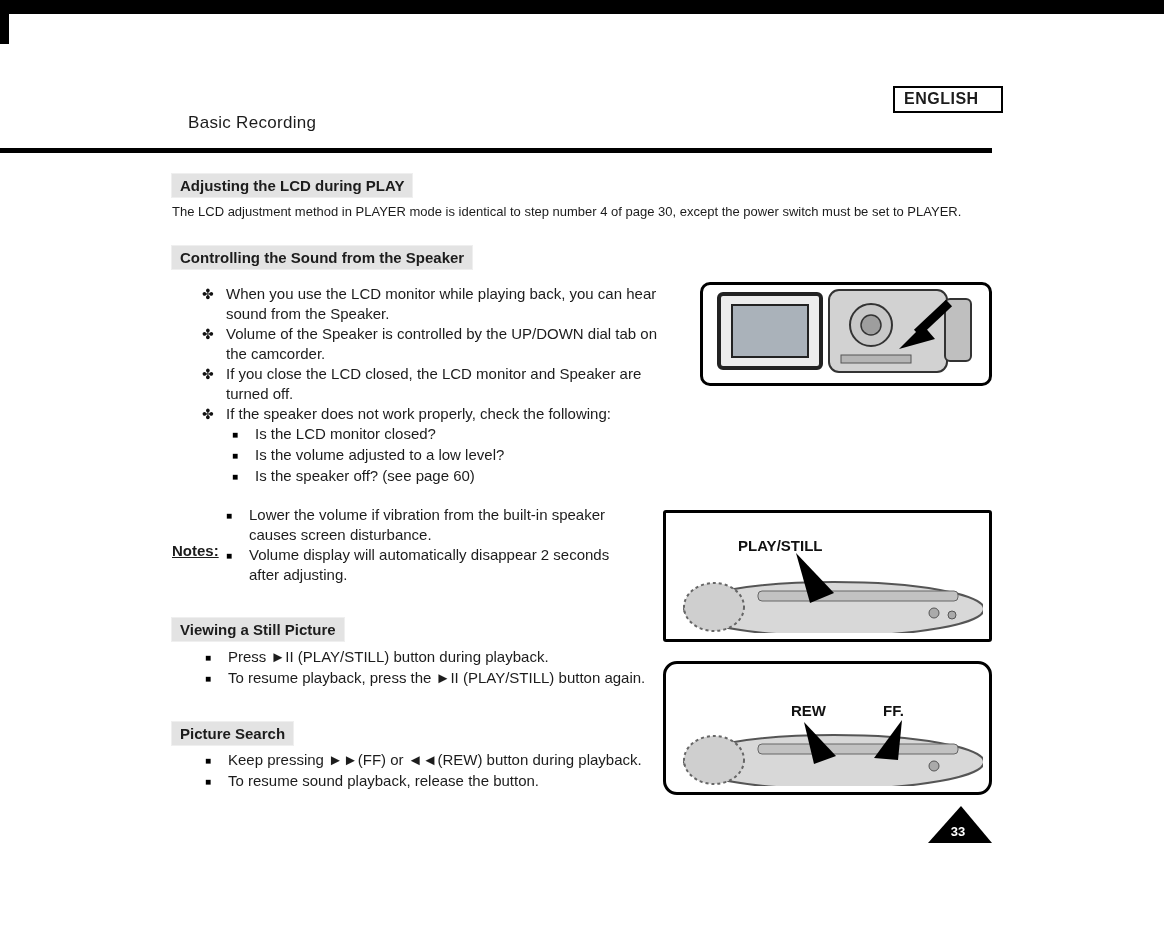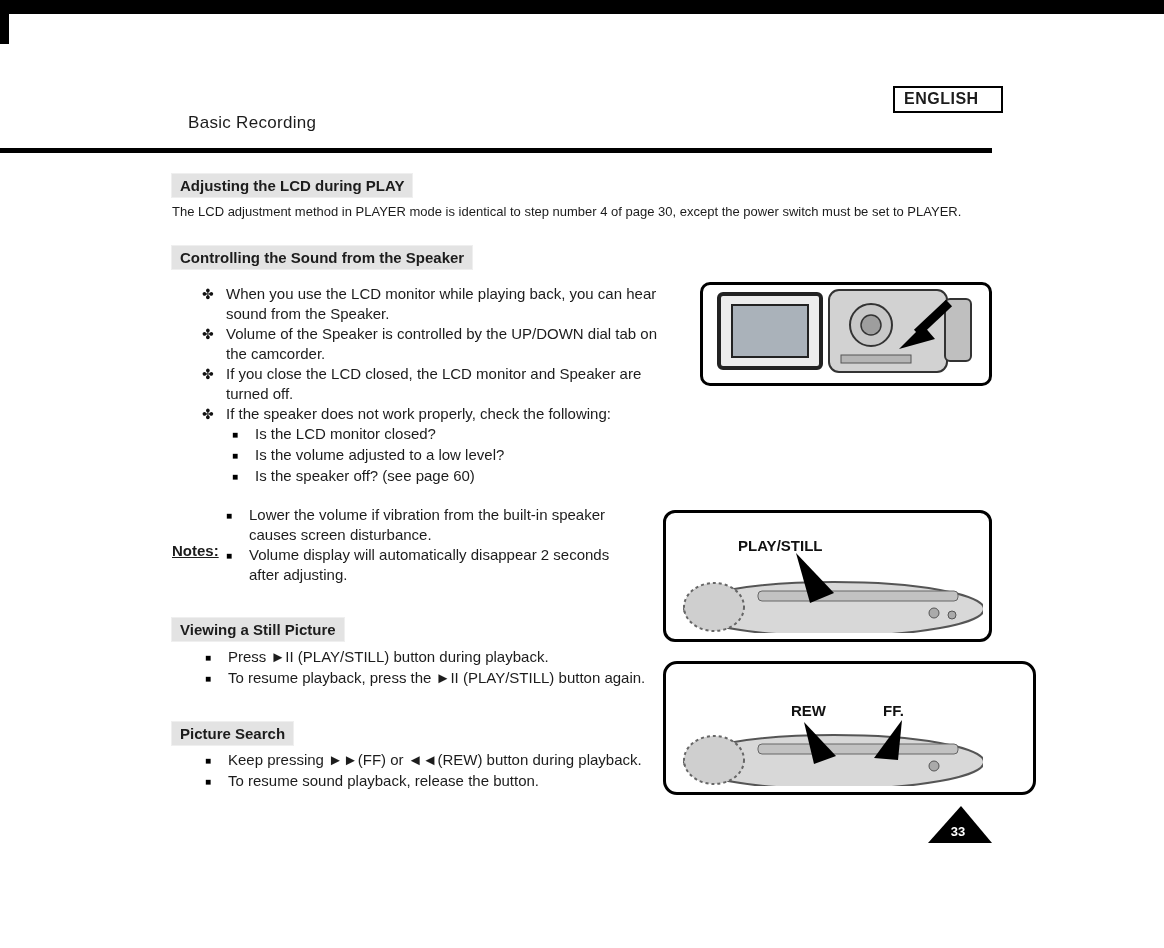--- a/index.html
+++ b/index.html
@@ -34,22 +34,22 @@
 
   .notes-label {
     position:absolute; left:172px; top:505px; font-weight:bold; font-size:15px;
     text-decoration:underline; line-height:20px;margin-top:36px;
   }
 
   .figure {
     position:absolute; border:3px solid #000; background:#fff; overflow:hidden;
   }
   .fig-1 { left:700px; top:282px; width:286px; height:98px; border-radius:10px; }
-  .fig-2 { left:663px; top:510px; width:323px; height:126px; border-radius:12px; }
-  .fig-3 { left:663px; top:661px; width:323px; height:128px; border-radius:14px;padding-left:44px; }
+  .fig-2 { left:663px; top:510px; width:323px; height:126px; border-radius:3px; }
+  .fig-3 { left:663px; top:661px; width:323px; height:128px; border-radius:14px; }
   .fig-label { position:absolute; font-weight:bold; font-size:15px; color:#111; }
 
   .page-num-wrap { position:absolute; left:928px; top:806px; width:64px; height:37px; }
 </style>
 </head>
 <body>
 
 <div class="page">
 
   <div class="scan-top"></div>

